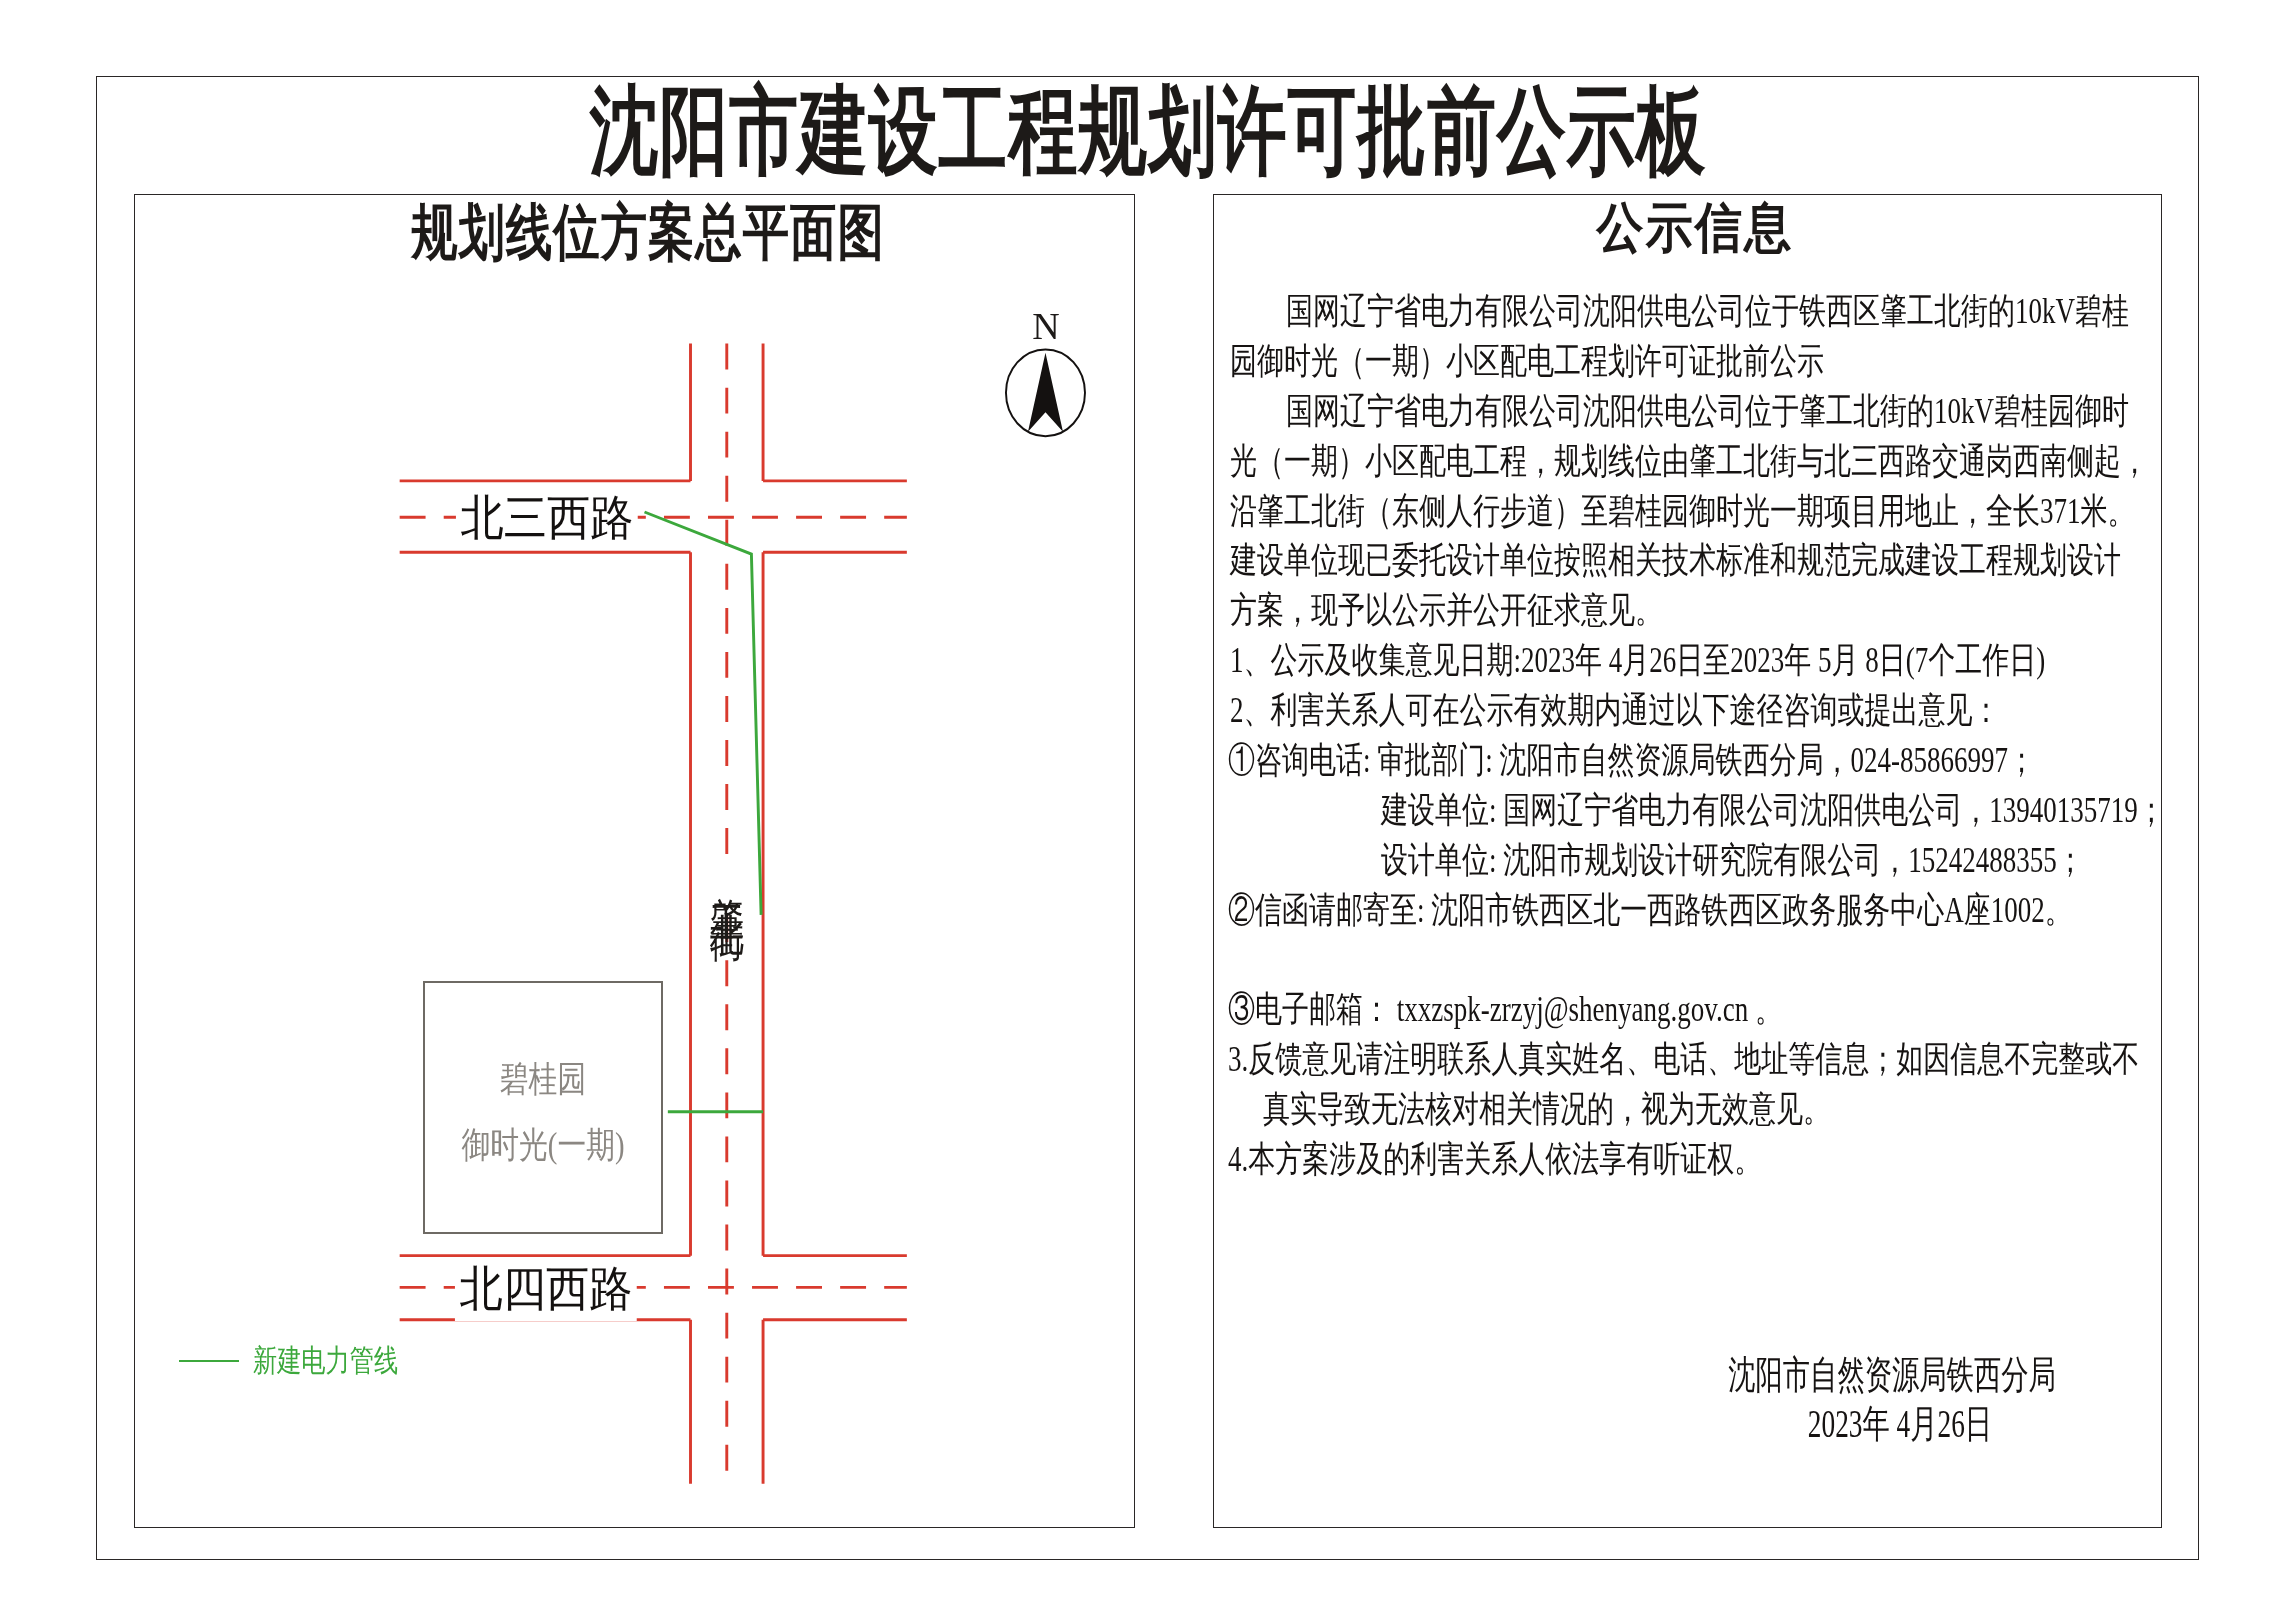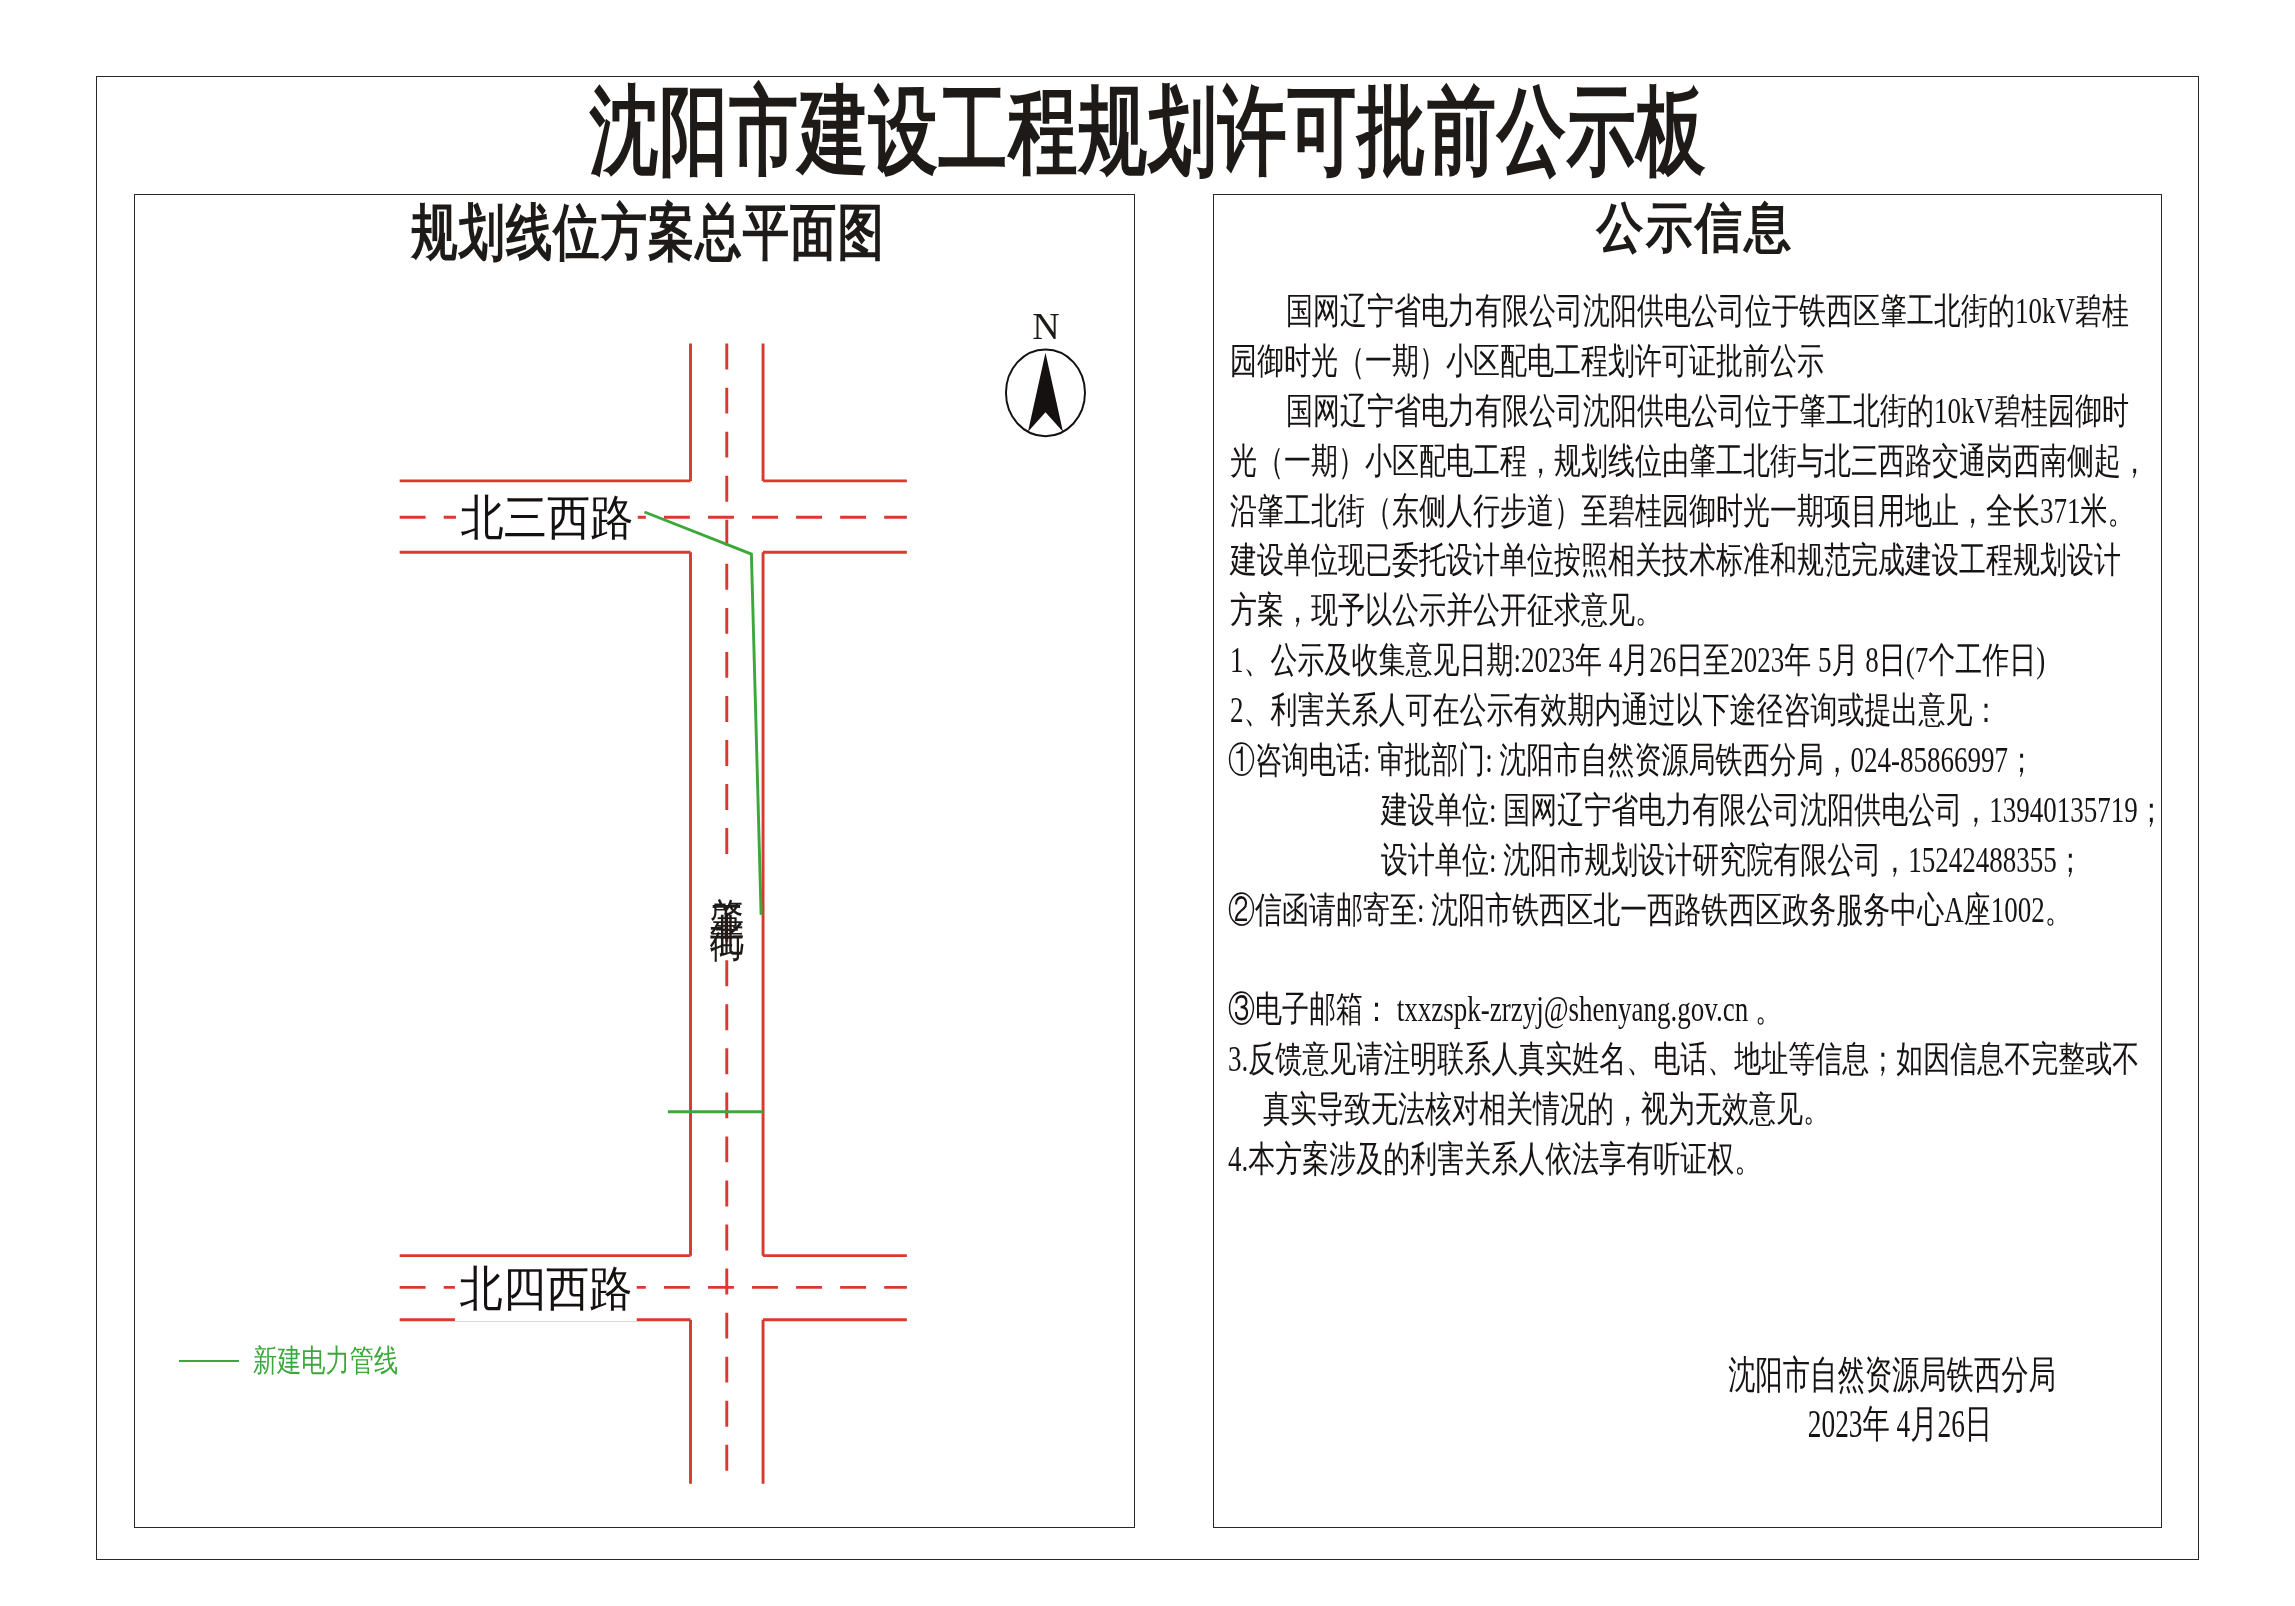--- a/index.html
+++ b/index.html
@@ -88,20 +88,24 @@
     <polygon points="1614,544 1641,666 1614,636 1587,666" fill="#141110"></polygon>
   </svg>
 
   <div class="abs map-title">规划线位方案总平面图</div>
   <div class="abs north-n">N</div>
 
   <div class="abs road-label" style="left:547px;top:518px;">北三西路</div>
   <div class="abs road-label" style="left:546px;top:1289px;">北四西路</div>
   <div class="abs street-vertical">肇工北街</div>
 
+  <div class="site-box">
+    <div class="line">碧桂园</div>
+    <div class="line">御时光(一期)</div>
+  </div>
 
   <div class="legend">
     <span class="swatch"></span>
     <span class="lab">新建电力管线</span>
   </div>
 
   <div class="panel info-panel"></div>
   <div class="abs info-title">公示信息</div>
 
   <div class="body-line" style="left:1286px;top:311px;">国网辽宁省电力有限公司沈阳供电公司位于铁西区肇工北街的10kV碧桂</div>

